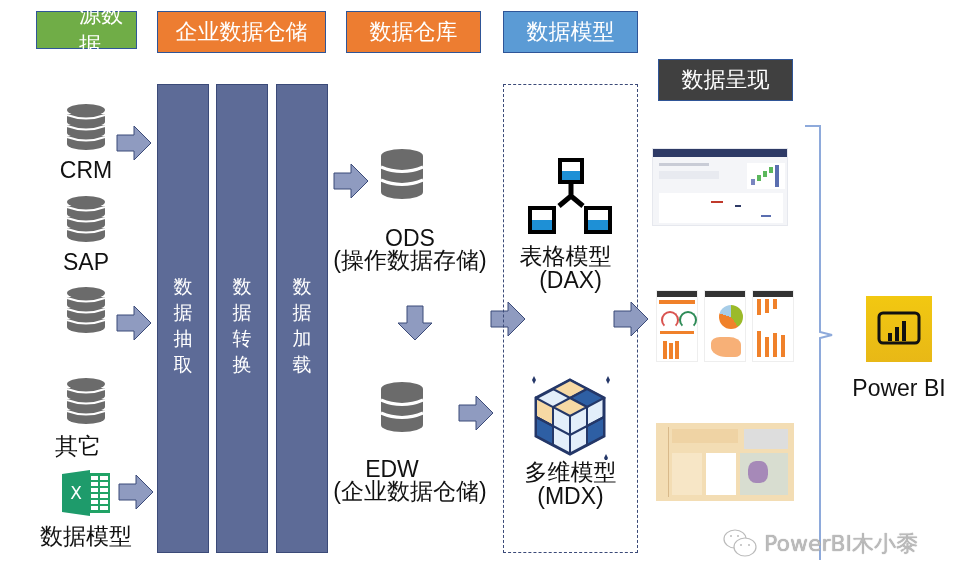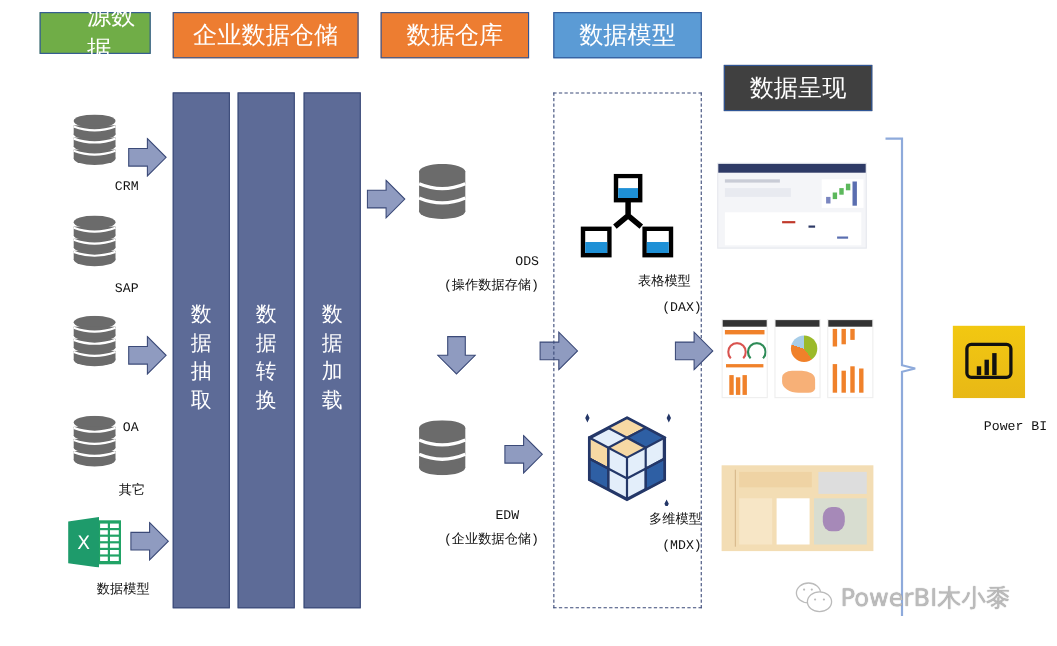--- a/index.html
+++ b/index.html
@@ -2,22 +2,22 @@
 <html><head>
 <meta charset="utf-8">
 <style>
   html, body { margin:0; padding:0; background:#ffffff; }
   body { width:961px; height:587px; position:relative; overflow:hidden;
          font-family:"Liberation Sans","DejaVu Sans",sans-serif; color:#111; }
   .abs { position:absolute; }
   .stage { position:absolute; border:1.5px solid #2f5597; color:#fff; font-size:22px;
            display:flex; align-items:center; justify-content:center; box-sizing:border-box;
            font-family:"DejaVu Sans",sans-serif; }
-  .label { position:absolute; text-align:right; font-size:12px; line-height:21px;
-           font-family:Liberation Mono, monospace; color:#111; }
+  .label { position:absolute; text-align:center; font-size:23px; line-height:21px;
+           font-family:Liberation Sans, sans-serif; color:#111; }
   .col { position:absolute; background:#5d6b97; border:1px solid #3b4a78; box-sizing:border-box; }
   .col-text { position:absolute; left:0; right:0; color:#fff; font-size:19px; line-height:26px;
               text-align:center; font-family:"DejaVu Sans",sans-serif; }
   .col-text span { display:block; }
   .dash-box { position:absolute; border:1.3px dashed #3b4a78; box-sizing:border-box; }
   .thumb { position:absolute; box-sizing:border-box; }
   .watermark { position:absolute; color:#bbbbbb; font-size:22px; font-family:"DejaVu Sans",sans-serif;
                text-shadow:0 0 1px #888; }
 </style>
 </head>
@@ -70,21 +70,21 @@
 <div class="label" style="left:46px;top:252px;width:80px;">SAP</div>
 
 <svg class="abs" style="left:66px;top:287px;" width="40" height="48">
     <use href="#db4"></use>
   </svg>
 <div class="label" style="left:46px;top:343px;width:80px;margin-top:36px;">OA</div>
 
 <svg class="abs" style="left:66px;top:378px;" width="40" height="48">
     <use href="#db4"></use>
   </svg>
-<div class="label" style="left:52px;top:436px;width:80px;">其它</div>
+<div class="label" style="left:38px;top:436px;width:80px;">其它</div>
 
 <svg class="abs" style="left:60px;top:470px;" width="52" height="46" viewBox="0 0 52 46">
   <rect x="18" y="3" width="32" height="40" fill="#21a366"></rect>
   <g fill="#ffffff">
     <rect x="31" y="6" width="7" height="4"></rect>
       <rect x="40" y="6" width="8" height="4"></rect>
     <rect x="31" y="12" width="7" height="4"></rect>
       <rect x="40" y="12" width="8" height="4"></rect>
     <rect x="31" y="18" width="7" height="4"></rect>
       <rect x="40" y="18" width="8" height="4"></rect>

